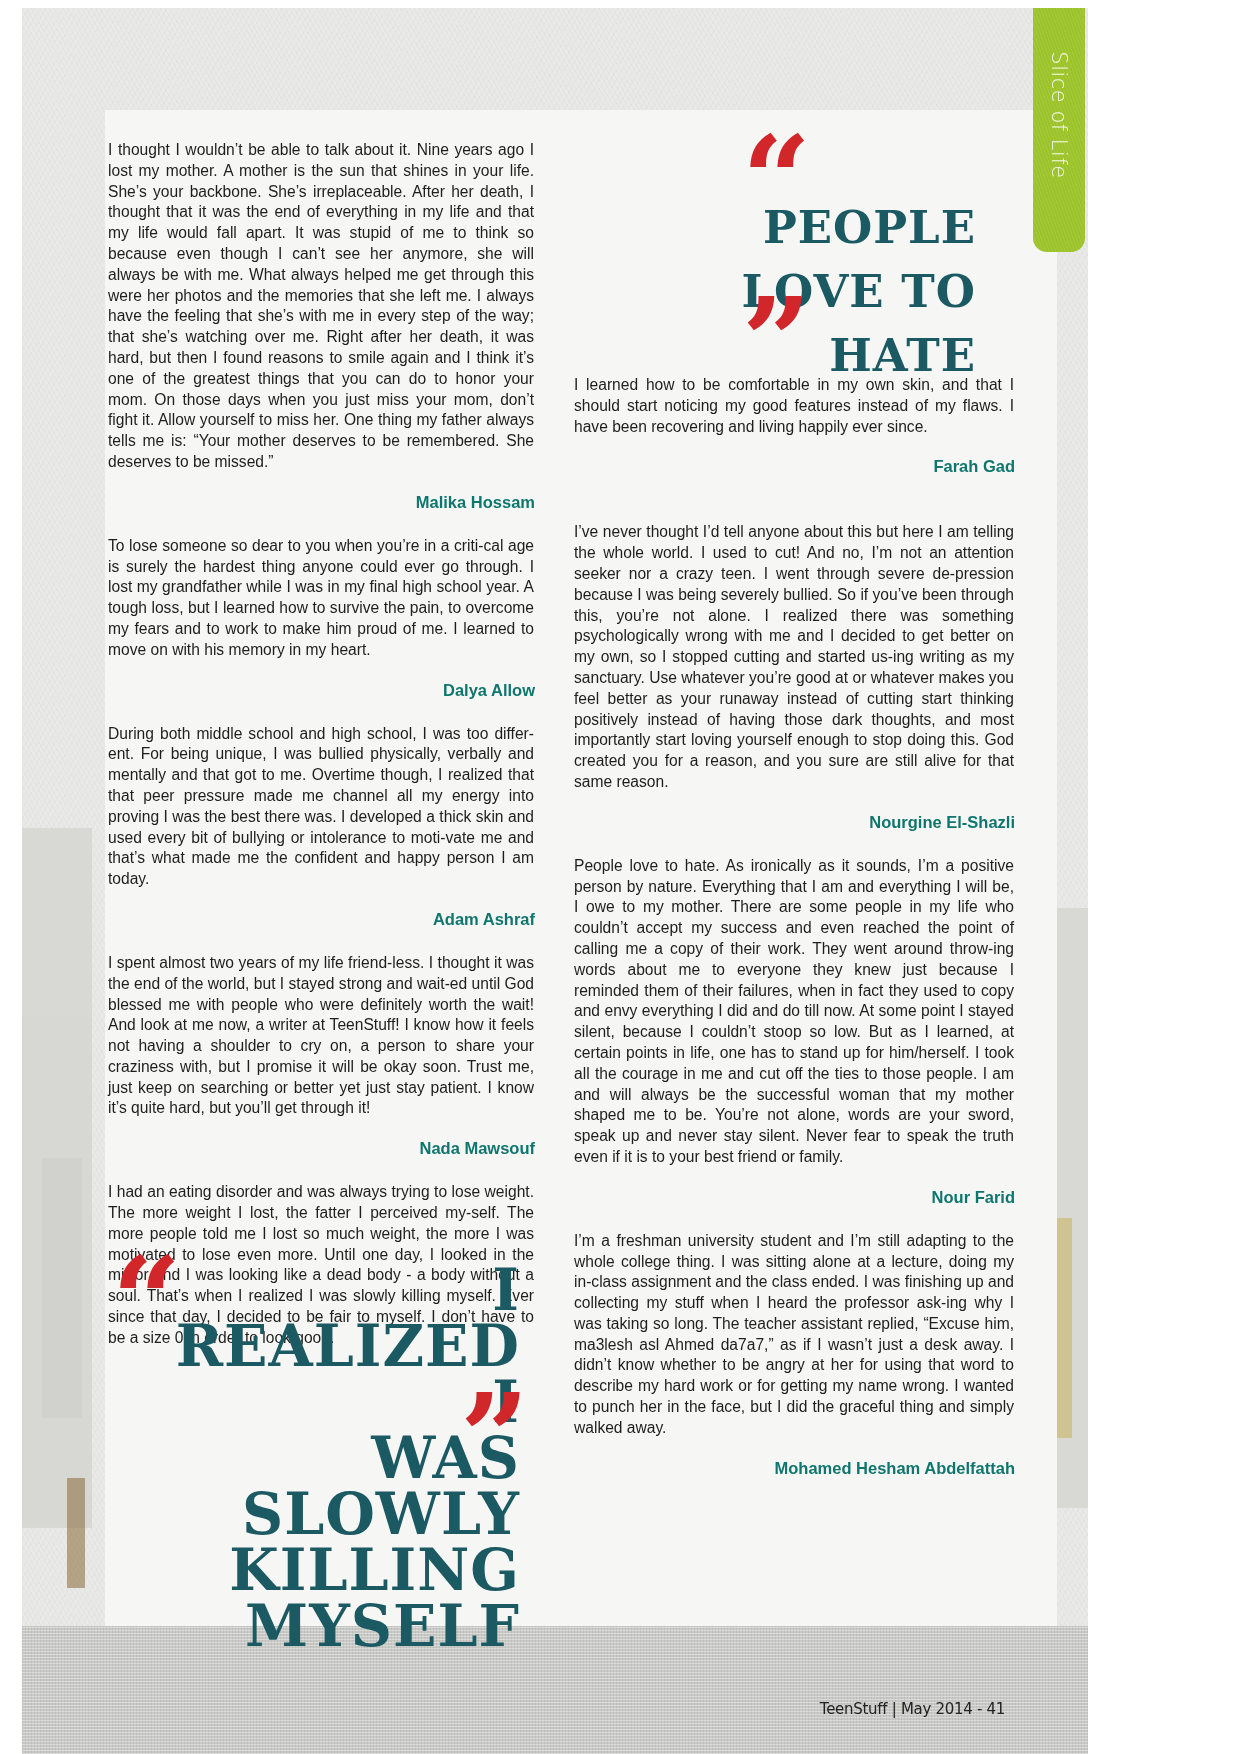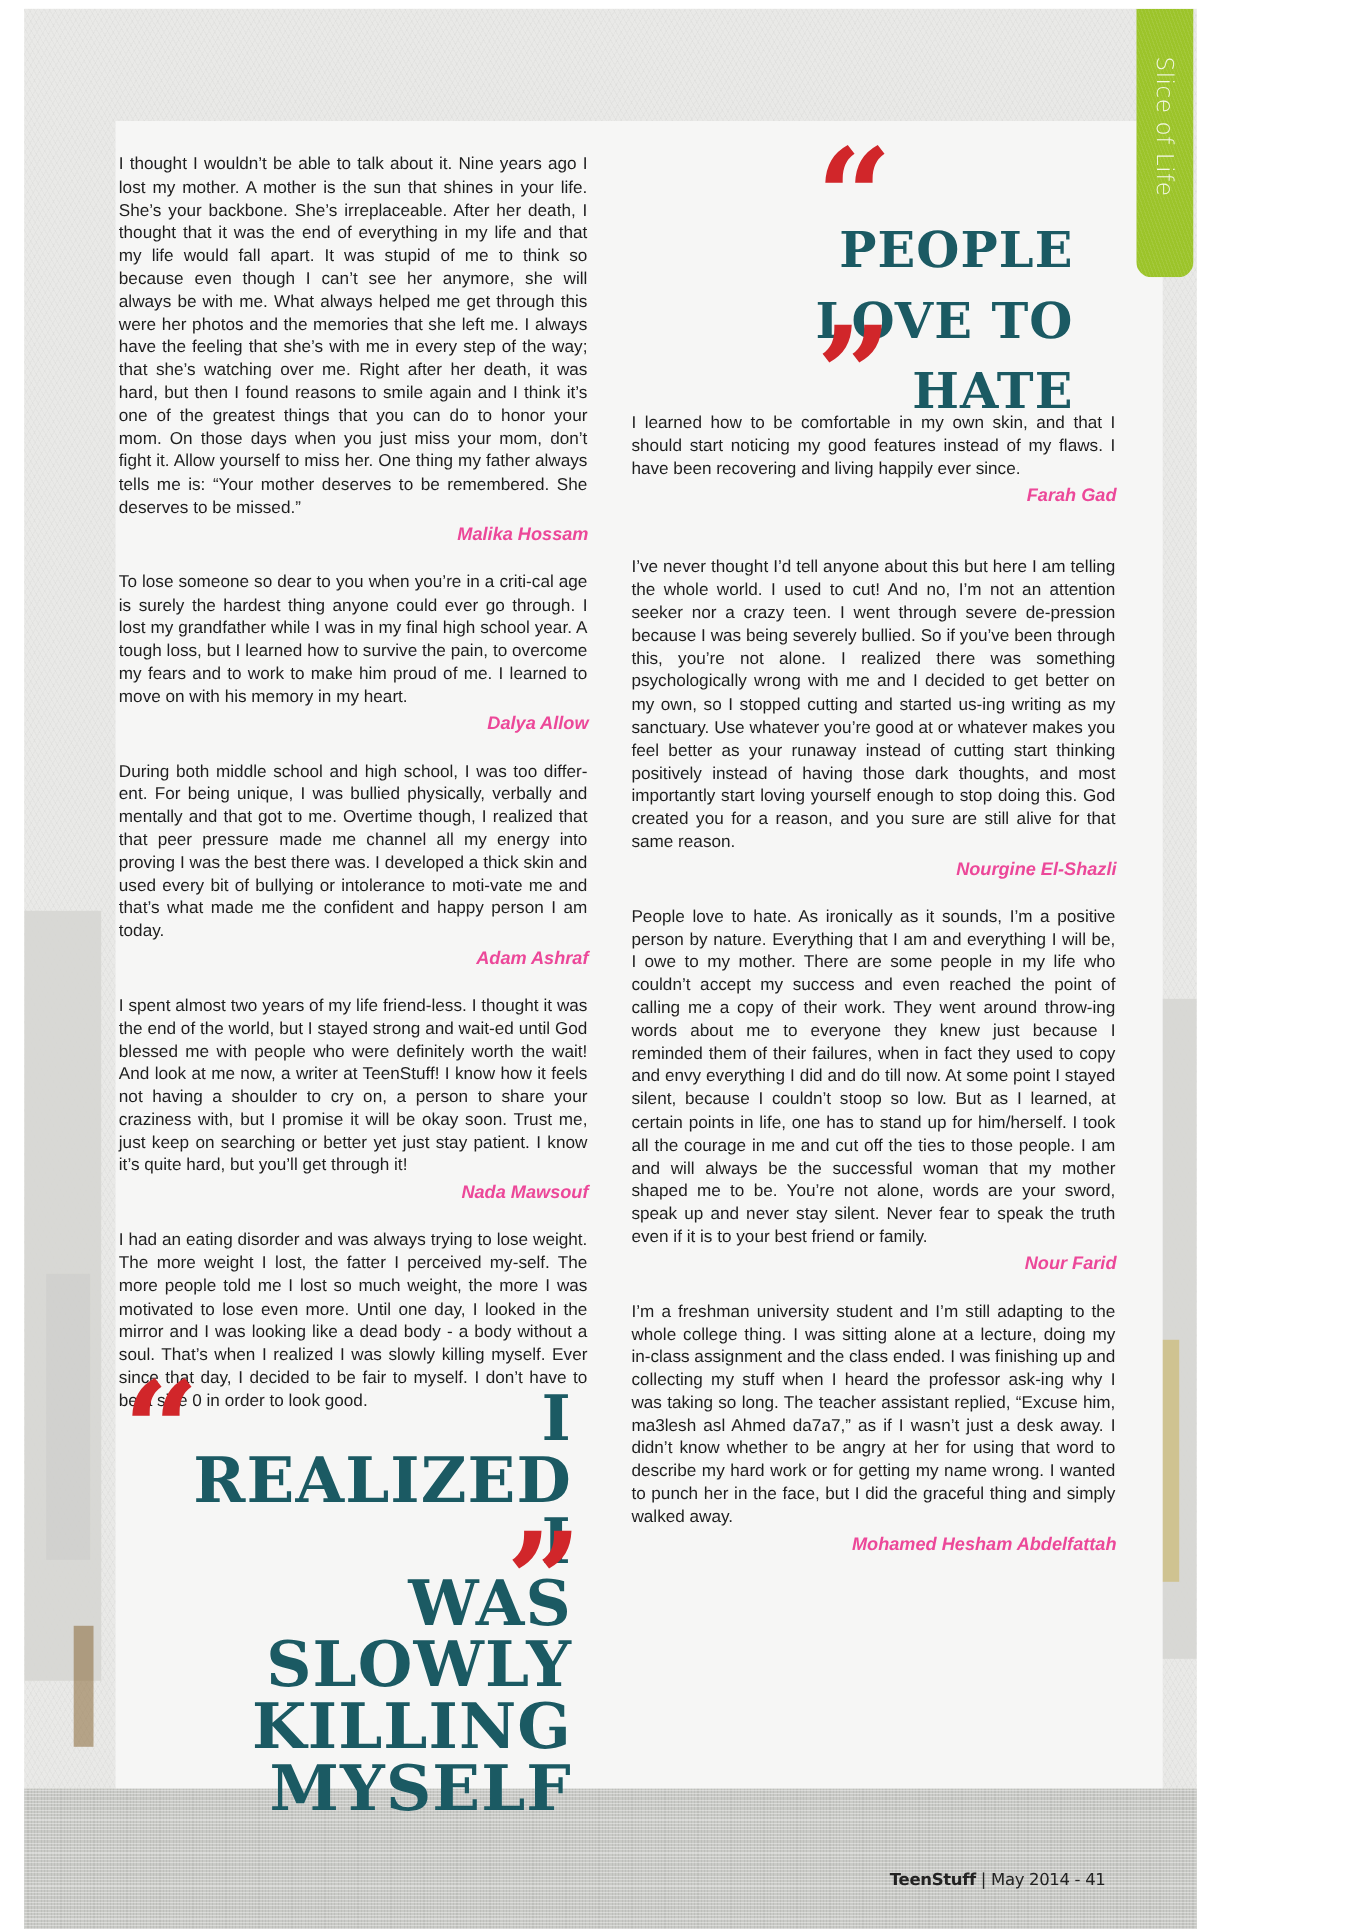--- a/index.html
+++ b/index.html
@@ -42,22 +42,22 @@
   }
   .col {
     position: absolute; font-size: 15.6px; line-height: 20.8px; color: #1e1e1e;
   }
   .col-left { left: 107px; top: 139px; width: 428px; }
   .col-right { left: 573px; top: 374px; width: 442px; }
   .story p {
     margin: 1px; text-align: justify; hyphens: manual;
   }
   .author {
-    text-align: right; font-weight: bold; font-style: italic;
-    color: #ec4899; font-size: 16.5px; line-height: 22px; margin-top: 2px;
+    text-align: right; font-weight: bold; 
+    color: #0f766e; font-size: 16.5px; line-height: 22px; margin-top: 18px;
   }
   .gap { height: 22px; }
   .pull-quote {
     position: absolute; text-align: right; color: #1b5a63;
     font-family: "DejaVu Serif", serif; font-weight: bold; letter-spacing: 1px;
     text-transform: uppercase;
   }
   .pq-top { left: 596px; top: 196px; width: 380px; font-size: 45px; line-height: 64px; }
   .pq-bottom { left: 170px; top: 1262px; width: 350px; font-size: 57px; line-height: 56px; }
   .quote-mark {
@@ -65,21 +65,21 @@
     font-weight: bold; line-height: 1;
   }
   .qm-open-top { left: 742px; top: 120px; font-size: 120px; }
   .qm-close-top { left: 742px; top: 282px; font-size: 120px; }
   .qm-open-bottom { left: 112px; top: 1241px; font-size: 120px; }
   .qm-close-bottom { left: 460px; top: 1378px; font-size: 120px; }
   .folio {
     position: absolute; right: 234px; top: 1700px; font-size: 15px; color: #222;
     font-family: "DejaVu Sans", sans-serif; letter-spacing: -0.3px;
   }
-  .folio b { font-weight: bold; text-align: right; }
+  .folio b { font-weight: normal; text-align: right; }
 </style>
 </head>
 <body>
 
 <div class="page">
   <svg class="bg-figures" width="1066" height="1746">
     <g fill="#d6d6d3" opacity="0.9">
       <rect x="0" y="820" width="70" height="700"></rect>
       <rect x="1000" y="900" width="66" height="600"></rect>
       <rect x="20" y="1150" width="40" height="260" fill="#cfcfcc"></rect>

